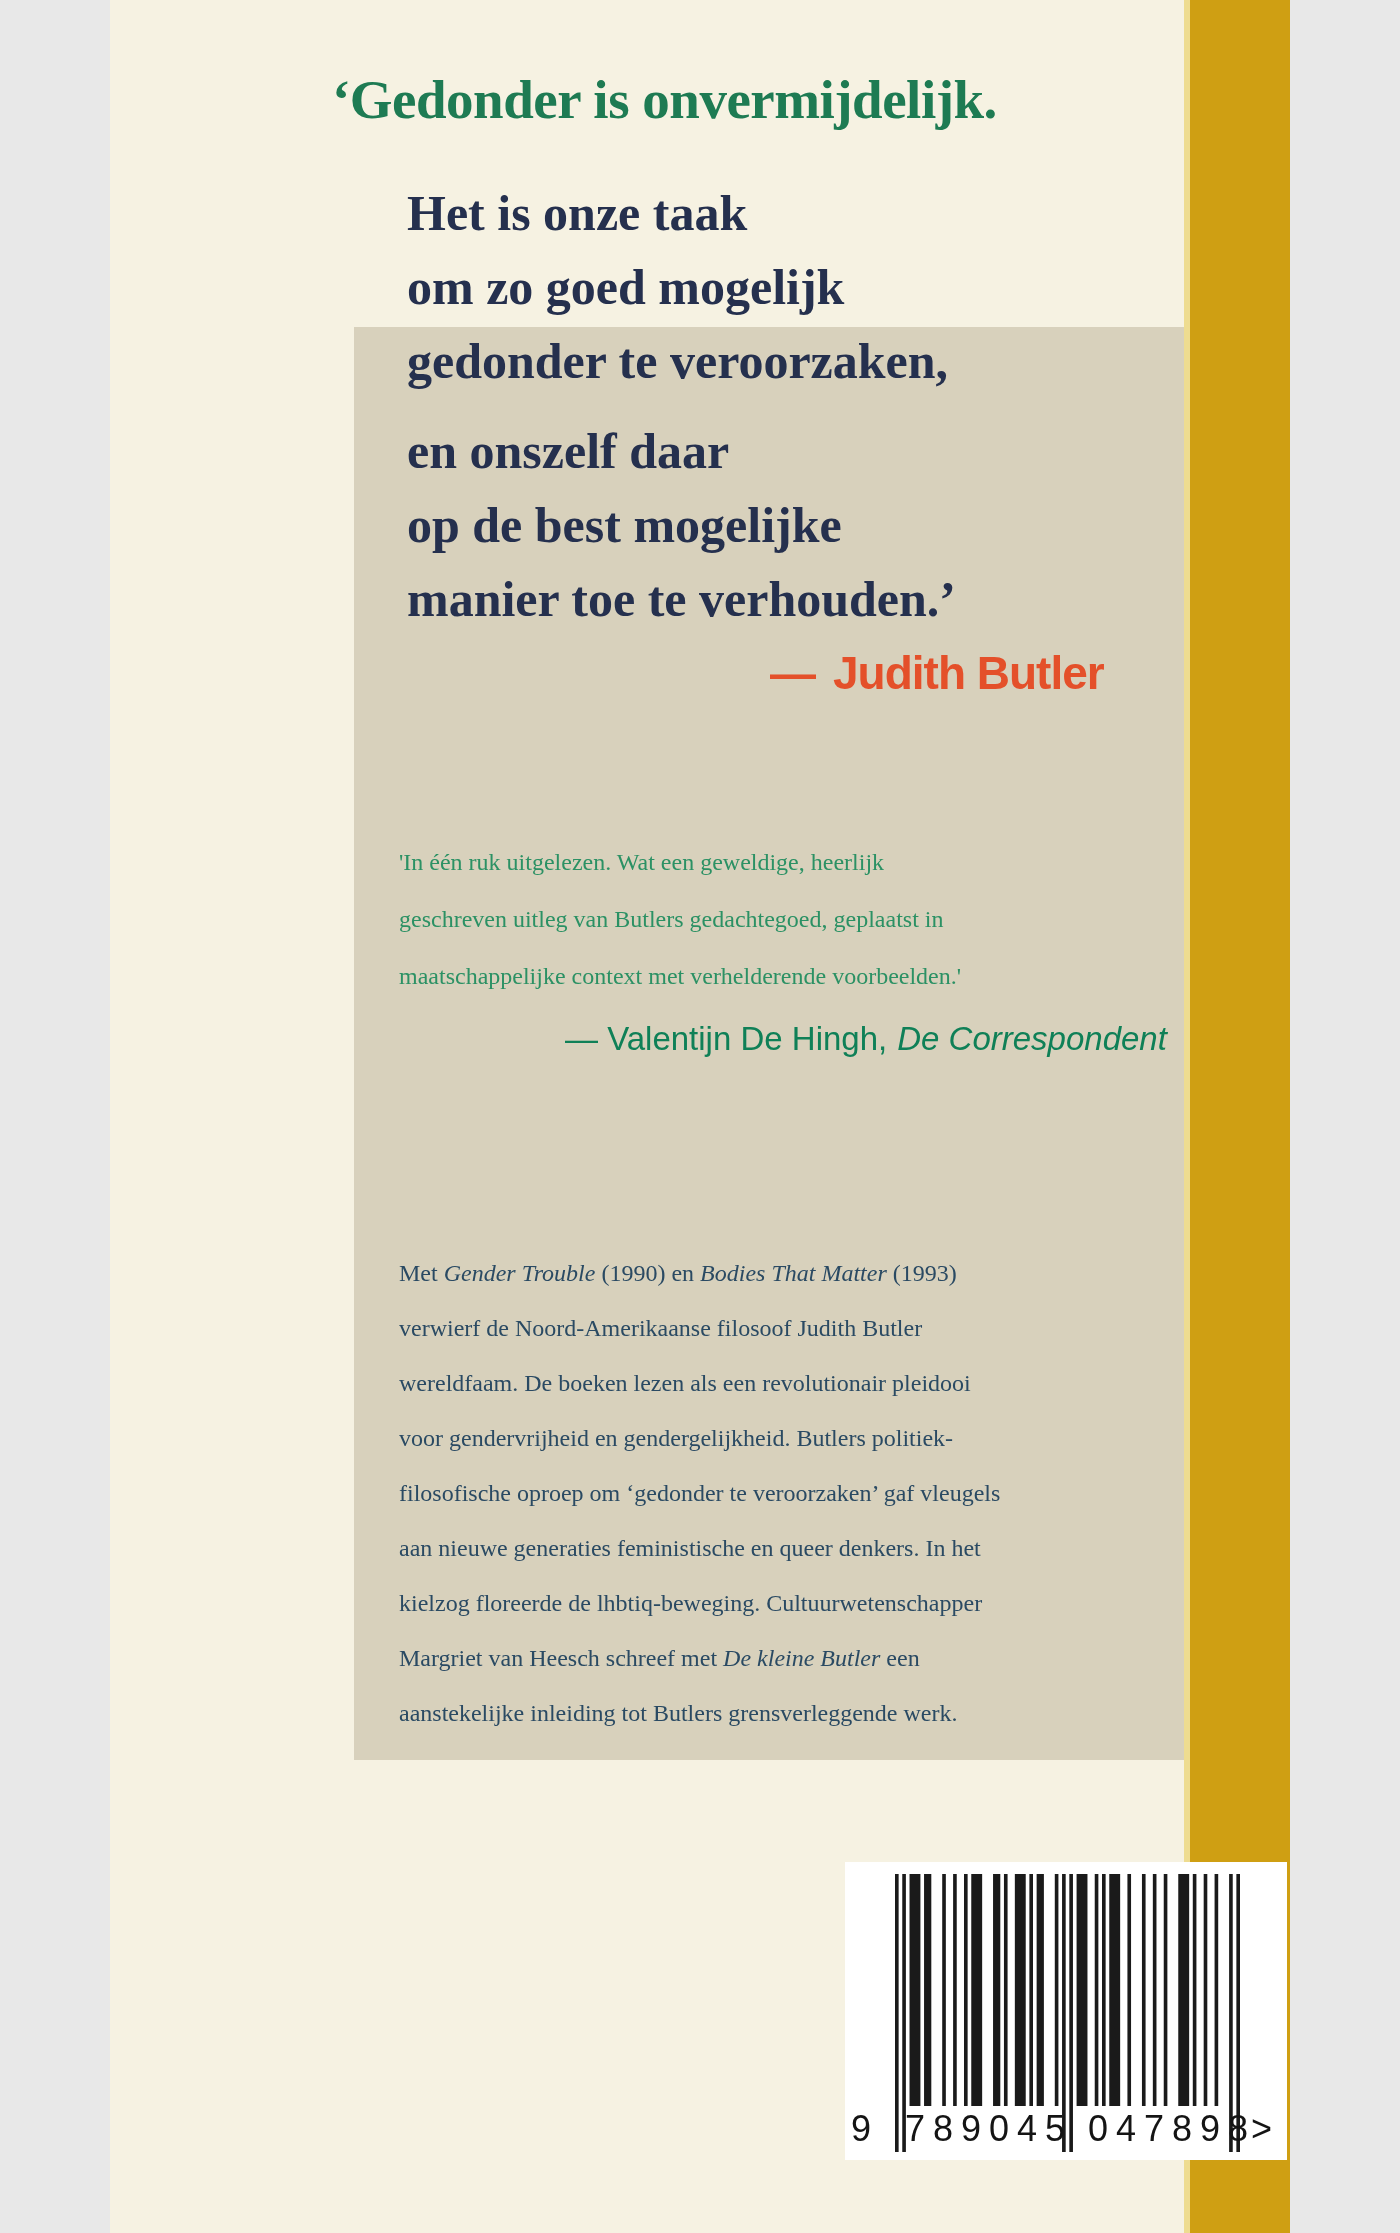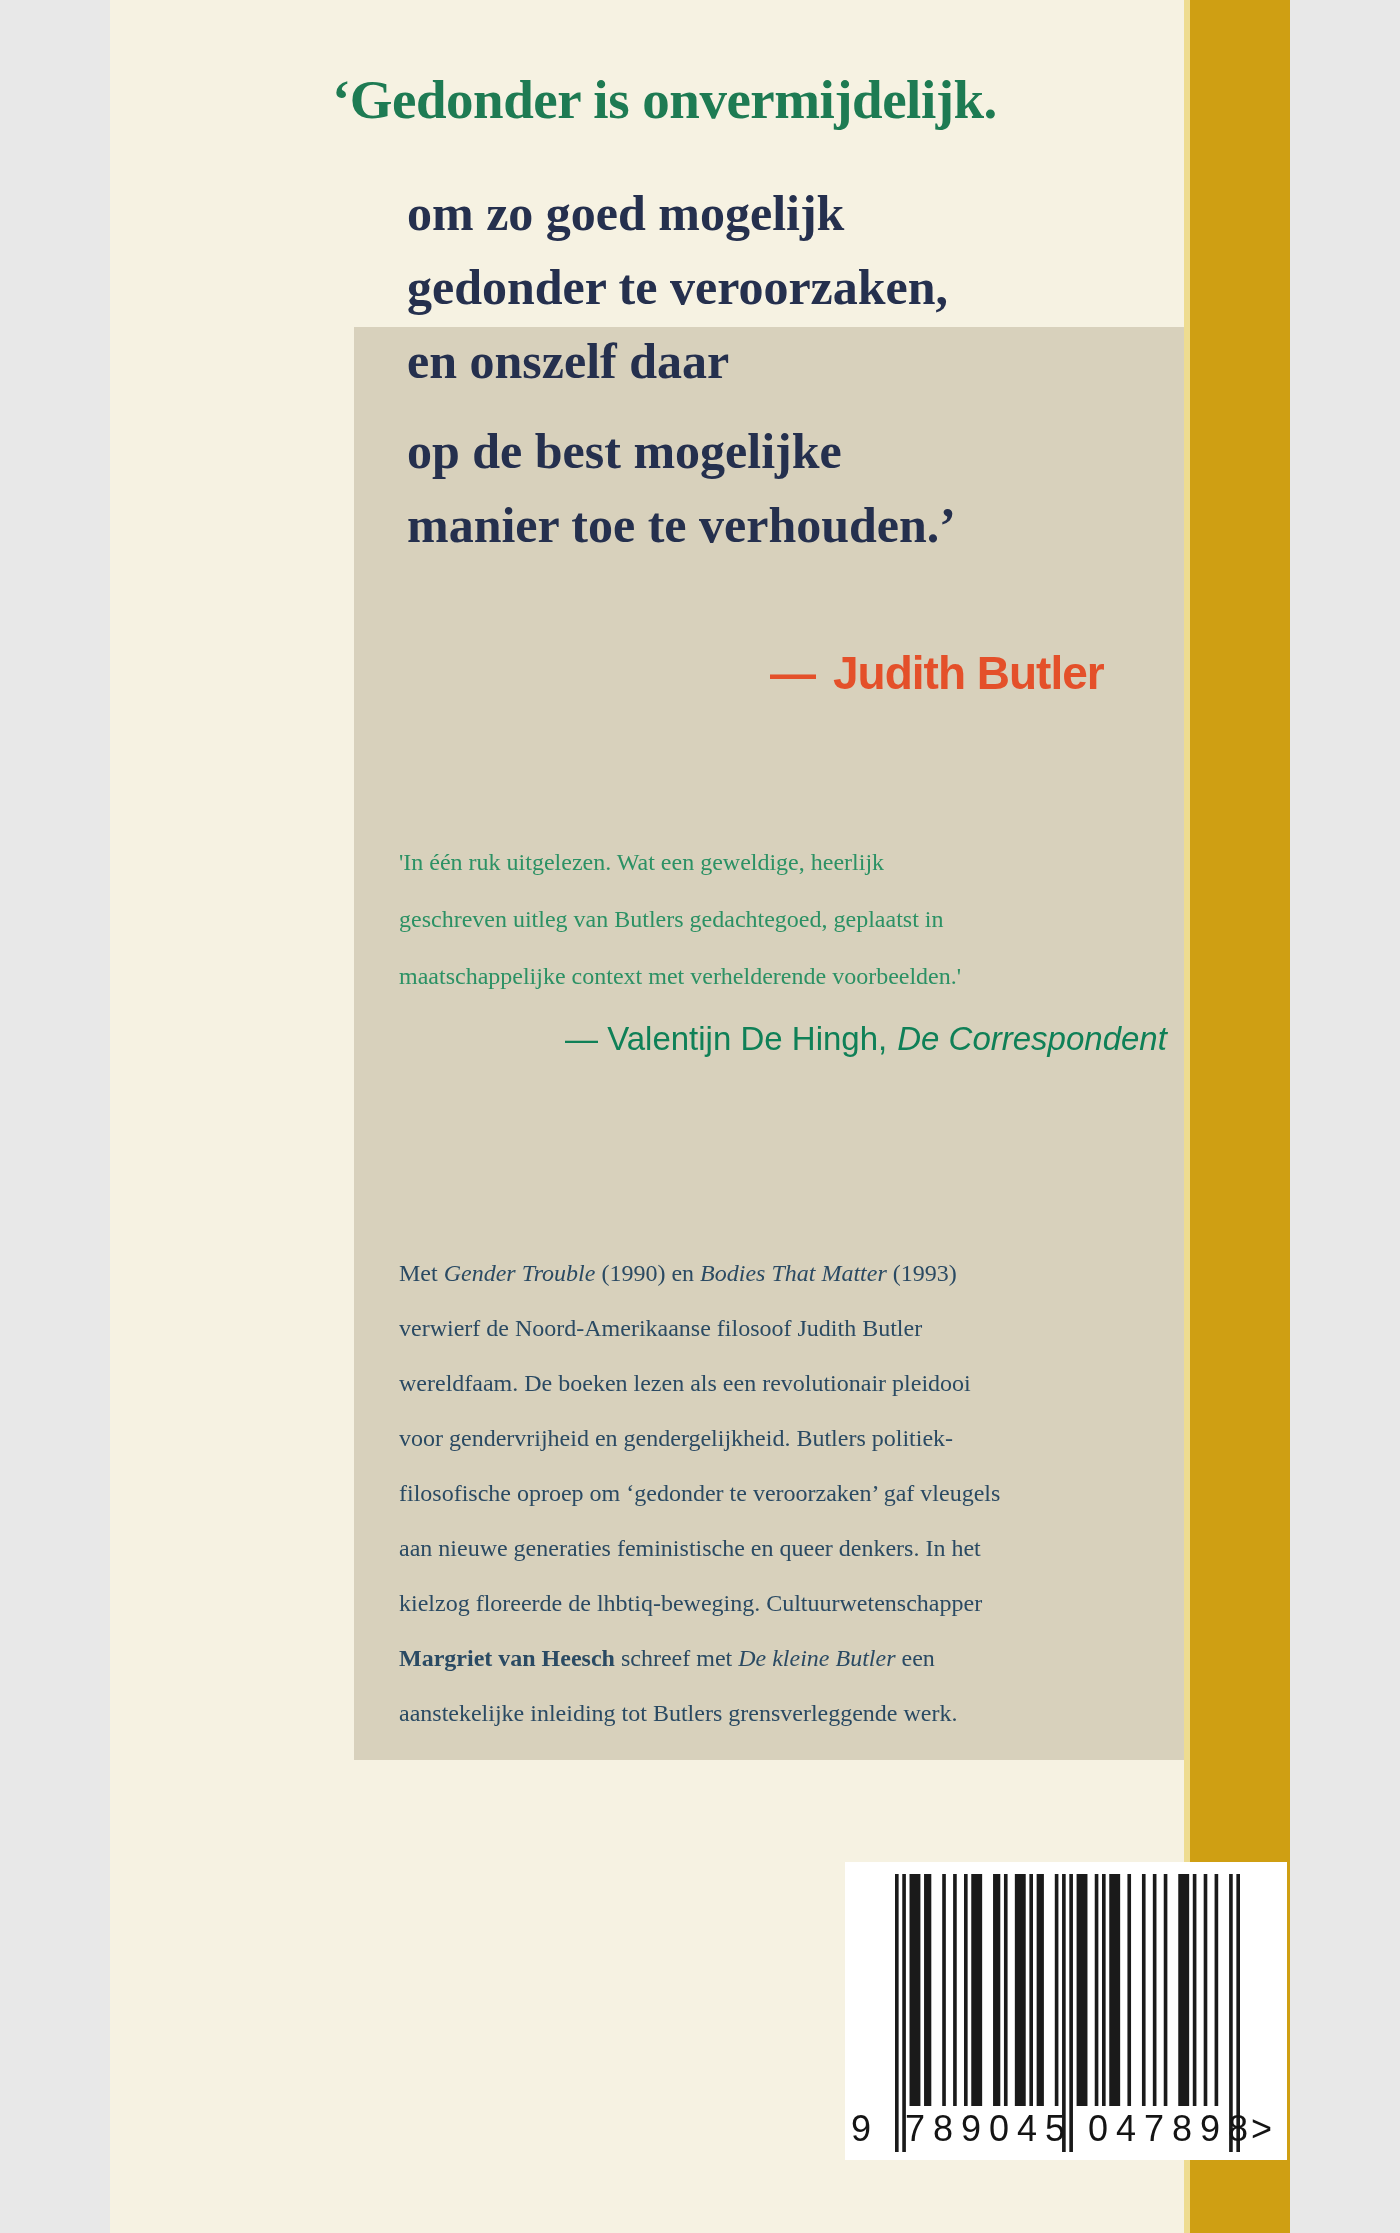--- a/index.html
+++ b/index.html
@@ -46,21 +46,21 @@
     font-family:"Liberation Sans","DejaVu Sans",sans-serif;
     font-size:33px;font-weight:400;color:#0f8057;white-space:nowrap;
   }
   .review-attr .it{font-style:italic;margin-left:10px;}
   .blurb{
     position:absolute;left:289px;top:1246px;
     font-size:24px;line-height:55px;color:#2a4a63;
   }
   .blurb div{white-space:nowrap;}
   .blurb .i{font-style:italic;}
-  .blurb .b{font-weight:700;}
+  .blurb .b{font-weight:400;}
   .url{
     position:absolute;left:146px;top:2090px;
     font-size:41px;color:#1f7b55;white-space:nowrap;
   }
   .barcode-label{
     position:absolute;left:735px;top:1862px;width:442px;height:298px;
     background:#ffffff;
   }
   .barcode-bars{position:absolute;left:50px;top:12px;}
   .barcode-digits{
@@ -78,20 +78,21 @@
 <body>
 
 <div class="page">
 
   <div class="panel"></div>
   <div class="stripe"></div>
 
   <div class="headline">‘Gedonder is onvermijdelijk.</div>
 
   <div class="poem">
+      <div>Het is onze taak</div>
       <div>om zo goed mogelijk</div>
       <div>gedonder te veroorzaken,</div>
       <div>en onszelf daar</div>
       <div>op de best mogelijke</div>
       <div>manier toe te verhouden.’</div>
     </div>
 
   <div class="judith">
     <span class="dash">—</span><span>Judith Butler</span>
   </div>

